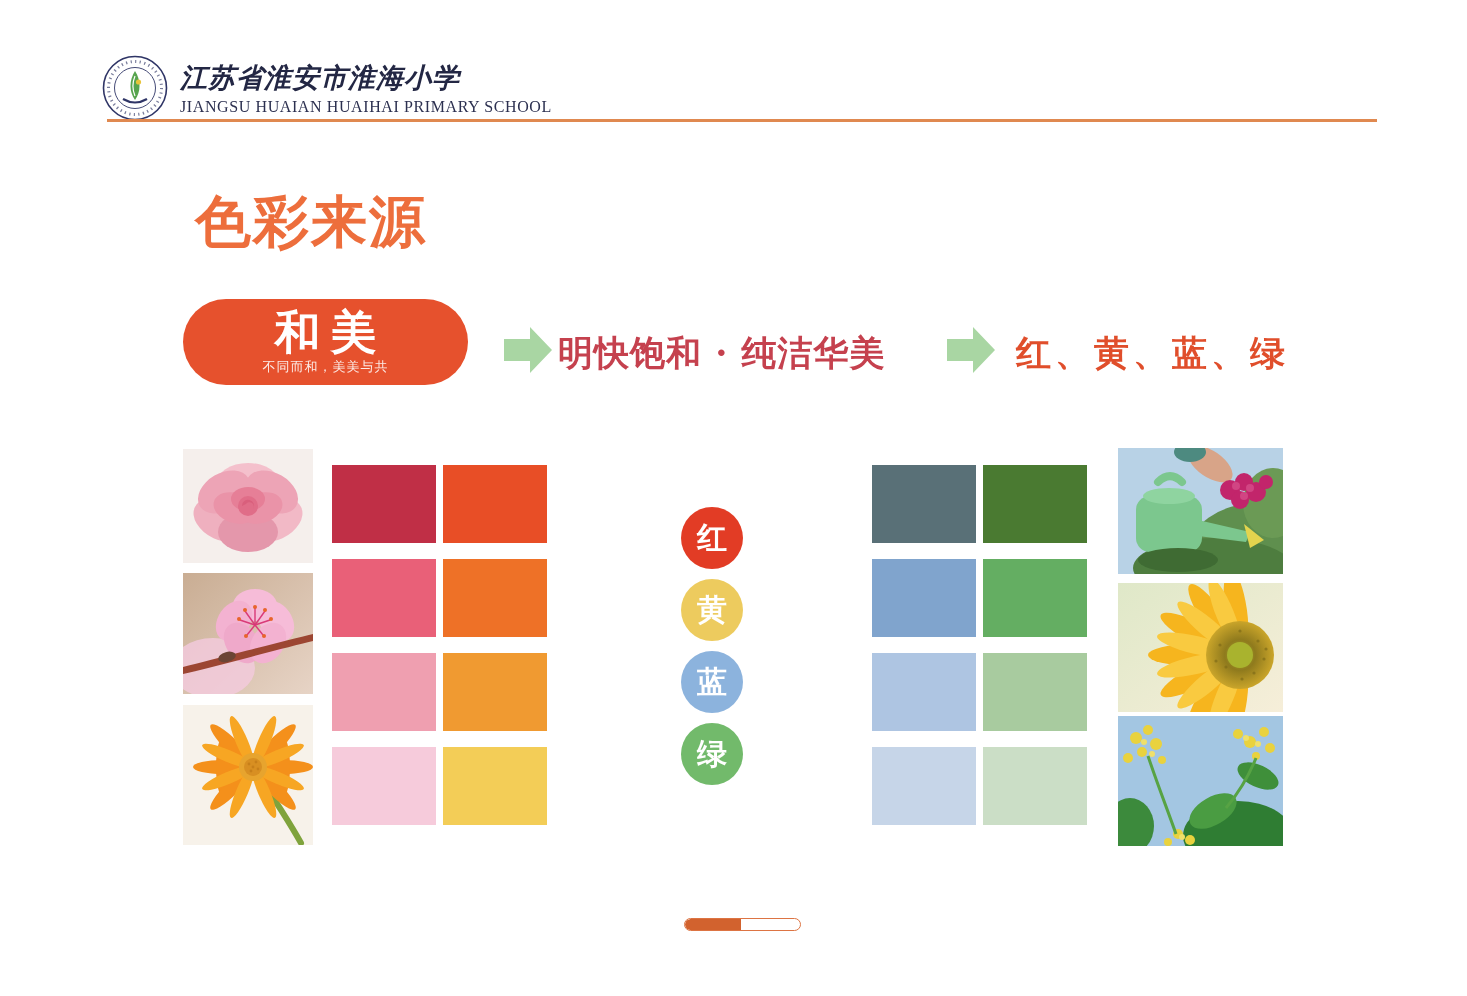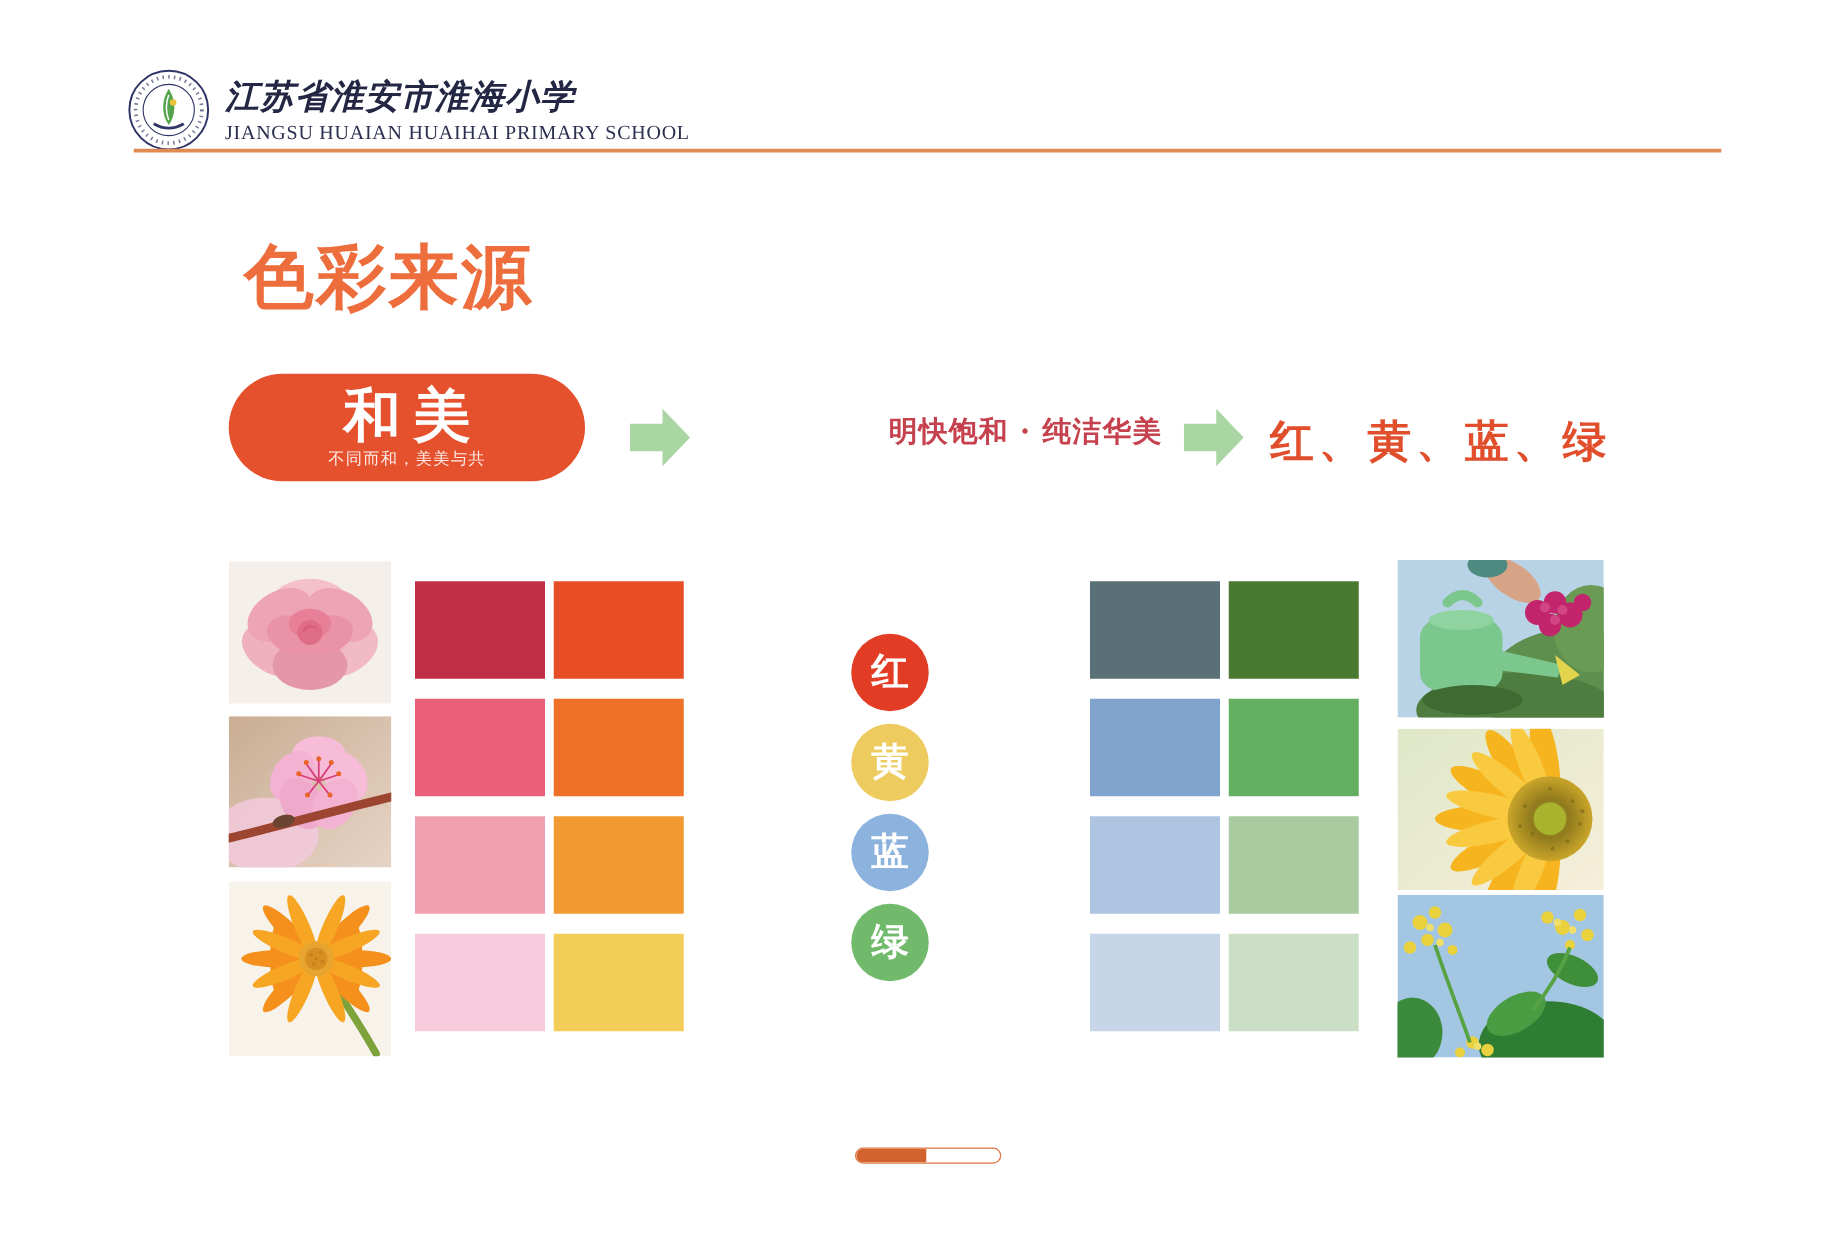--- a/index.html
+++ b/index.html
@@ -38,23 +38,23 @@
     display:flex;flex-direction:column;align-items:center;justify-content:center;
   }
   .pill-word{
     font-family:"DejaVu Serif","Liberation Serif",serif;font-weight:bold;
     font-size:46px;color:#ffffff;letter-spacing:10px;margin-left:10px;line-height:1;
   }
   .pill-sub{font-size:13px;color:rgba(255,255,255,0.88);margin-top:3px;letter-spacing:1px;}
   .arrow1{left:504px;top:326px;}
   .arrow2{left:947px;top:326px;}
   .derivation{
-    left:558px;top:330px;width:372px;text-align:right;
+    left:558px;top:330px;width:372px;text-align:left;
     font-family:"DejaVu Serif","Liberation Serif",serif;font-weight:bold;
-    font-size:23px;color:#c5414e;letter-spacing:1px;white-space:nowrap;
+    font-size:35px;color:#c5414e;letter-spacing:1px;white-space:nowrap;
   }
   .result-colors{
     left:1005px;top:330px;width:295px;text-align:center;
     font-family:"DejaVu Serif","Liberation Serif",serif;font-weight:bold;
     font-size:35px;color:#e04e2b;letter-spacing:4px;white-space:nowrap;
   }
 
   
   .grid{display:grid;grid-template-columns:104px 104px;grid-auto-rows:78px;column-gap:7px;row-gap:16px;}
   .grid-warm{left:332px;top:465px;}

